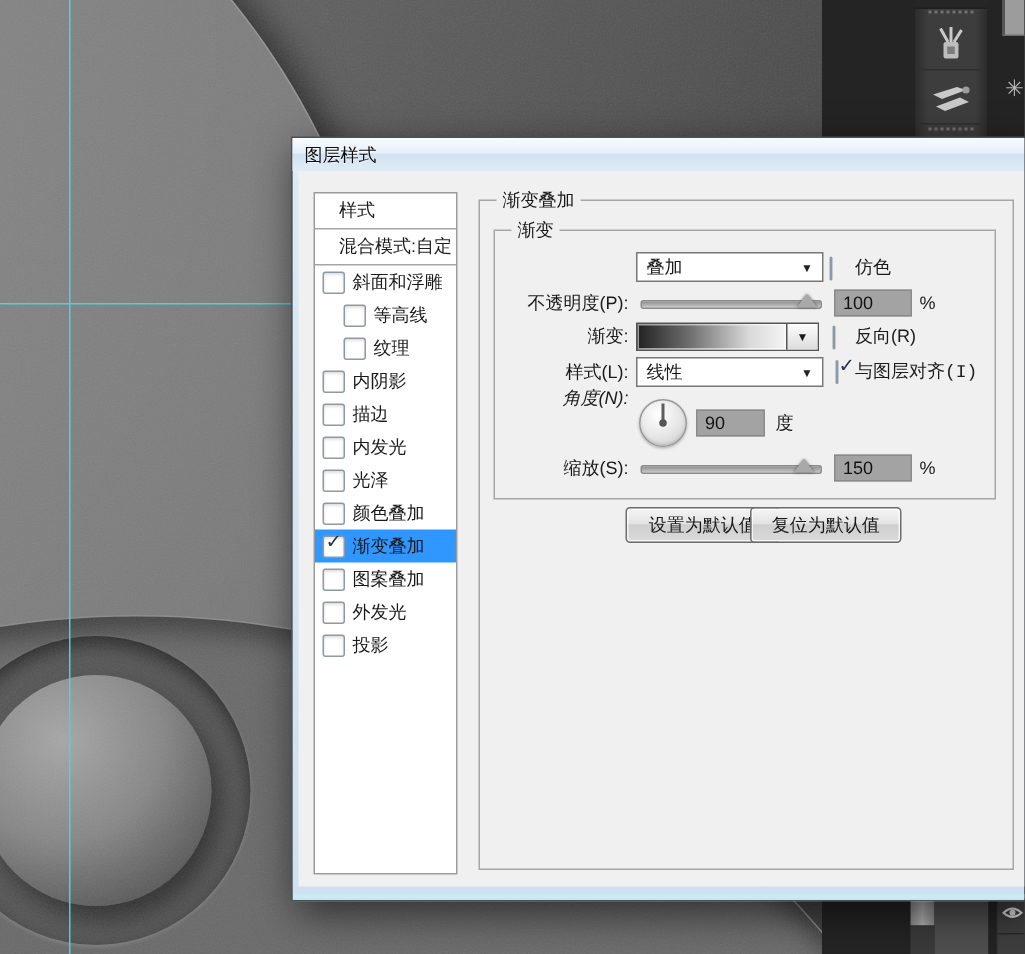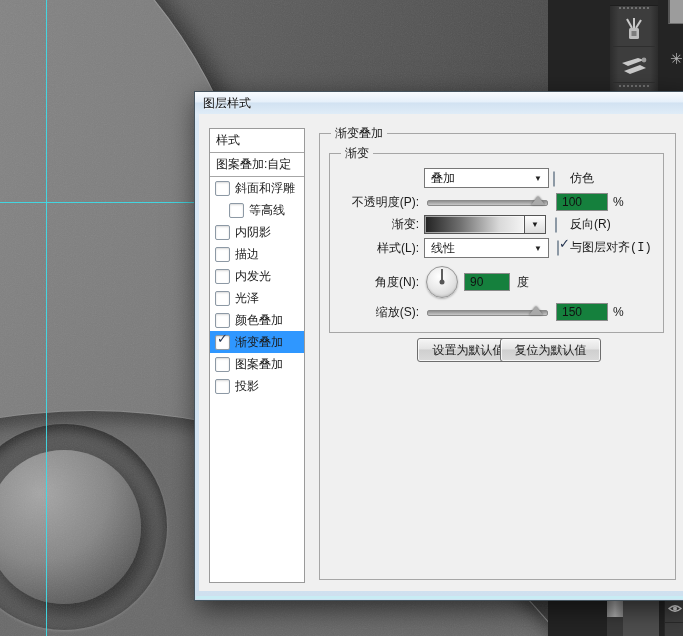--- a/index.html
+++ b/index.html
@@ -56,21 +56,21 @@
   .titlebar{left:0;top:0;width:100%;height:22px;
           background:linear-gradient(180deg,#f8fbfe,#e6f0fa 45%,#d2e2f2 50%,#dfecf7);
           display:flex;align-items:center;}
   .title-text{margin-left:8px;color:#0d0d0d;text-shadow:0 1px 1px rgba(255,255,255,.8);}
   .dlg-bottom{left:1px;bottom:1px;width:489px;height:3px;background:#c8ecf4;}
   .dlg-content{left:4px;top:22px;width:489px;height:477px;background:#f0f0f0;}
 
   
   .sidelist{left:10px;top:14px;width:94px;height:453px;background:#fff;
             border:1px solid #9a9a9a;box-shadow:inset 0 0 0 1px #fff;}
-  .sl-header{height:23px;border-bottom:1px solid #a6a6a6;display:flex;align-items:center;padding-left:6px;}
+  .sl-header{height:23px;border-bottom:1px solid #a6a6a6;display:flex;align-items:center;padding-left:16px;}
   .sl-item{height:22px;display:flex;align-items:center;gap:5px;padding-left:5px;}
   .sl-item.indent{padding-left:19px;}
   .sl-item.selected{background:#2f97ff;}
   .cb{width:13px;height:13px;background:#fff;border:1px solid #8d99a5;border-radius:2px;
       box-shadow:inset 0 1px 2px rgba(0,0,0,.15);position:relative;flex:0 0 auto;}
   .cb .tick{position:absolute;left:1px;top:-4px;font-size:13px;font-weight:bold;color:#22324f;line-height:13px;}
 
   
   .groupbox{border:1px solid #a6a6a6;}
   .outerbox{left:120px;top:19px;width:355px;height:445px;}
@@ -81,21 +81,21 @@
 
   
   .flabel{left:128px;width:92px;height:20px;display:flex;align-items:center;justify-content:flex-end;}
   .combo{background:#fff;border:1px solid #777;display:flex;align-items:center;
          padding:0 6px;width:111px;height:18px;}
   .combo .arrow{margin-left:auto;font-size:8px;color:#222;}
   .groove{width:119px;height:4px;background:linear-gradient(180deg,#8f8f8f,#c9c9c9);
           border:1px solid #8a8a8a;border-radius:2px;}
   .thumb{width:0;height:0;border-left:7px solid transparent;border-right:7px solid transparent;
          border-bottom:9px solid #a9a9a9;filter:drop-shadow(0 0 1px #555);}
-  .numbox{background:#15803d;border:1px solid #8a8a8a;font-size:12px;padding:0 0 0 5px;
+  .numbox{background:#a3a3a3;border:1px solid #8a8a8a;font-size:12px;padding:0 0 0 5px;
           font-family:"Liberation Sans","DejaVu Sans",sans-serif;color:#111;}
   .unit{height:14px;display:flex;align-items:center;}
   .gradframe{left:225px;top:101px;width:120px;height:17px;border:1px solid #555;display:flex;}
   .gradbar{flex:1;background:linear-gradient(90deg,#222,#6e6e6e 35%,#d9d9d9 75%,#f4f4f4);
            box-shadow:inset 0 0 0 1px rgba(255,255,255,.55);}
   .gradbtn{width:20px;border-left:1px solid #555;
            background:linear-gradient(180deg,#fdfdfd,#dcdcdc);
            display:flex;align-items:center;justify-content:center;font-size:8px;}
   .dial{left:227px;top:152px;width:30px;height:30px;border-radius:50%;
         background:radial-gradient(circle at 40% 32%,#fff,#e5e5e5 55%,#c9c9c9);
@@ -178,29 +178,33 @@
       <span class="title-text">图层样式</span>
     </div>
     <div class="abs dlg-content">
 
       
       <div class="abs sidelist">
         <div class="sl-header">
           <span>样式</span>
         </div>
         <div class="sl-header">
-          <span>图案叠加:自定</span>
+          <span>混合模式:自定</span>
         </div>
         <div class="sl-item">
           <span class="cb"></span>
           <span>斜面和浮雕</span>
         </div>
         <div class="sl-item indent">
           <span class="cb"></span>
           <span>等高线</span>
+        </div>
+        <div class="sl-item indent">
+          <span class="cb"></span>
+          <span>纹理</span>
         </div>
         <div class="sl-item">
           <span class="cb"></span>
           <span>内阴影</span>
         </div>
         <div class="sl-item">
           <span class="cb"></span>
           <span>描边</span>
         </div>
         <div class="sl-item">
@@ -220,20 +224,24 @@
               <span class="tick">✓</span>
             </span>
           <span>渐变叠加</span>
         </div>
         <div class="sl-item">
           <span class="cb"></span>
           <span>图案叠加</span>
         </div>
         <div class="sl-item">
           <span class="cb"></span>
+          <span>外发光</span>
+        </div>
+        <div class="sl-item">
+          <span class="cb"></span>
           <span>投影</span>
         </div>
       </div>
 
       
       <div class="abs groupbox outerbox"></div>
       <span class="abs grouplabel lbl-outer">渐变叠加</span>
       <div class="abs groupbox innerbox"></div>
       <span class="abs grouplabel lbl-inner">渐变</span>
 
@@ -266,21 +274,21 @@
       
       <div class="abs flabel" style="top:124px;">样式(L):</div>
       <div class="abs combo" style="left:225px;top:124px;">
         <span>线性</span>
         <span class="arrow">▼</span>
       </div>
       <span class="cb abs" style="left:354px;top:127px;"><span class="tick">✓</span></span>
       <div class="abs unit" style="left:371px;top:126px;font-family:Liberation Mono, monospace;">与图层对齐(I)</div>
 
       
-      <div class="abs flabel" style="top:158px;">角度(N):</div>
+      <div class="abs flabel" style="top:141px;font-style:italic;">角度(N):</div>
       <div class="abs dial">
         <div class="needle"></div>
         <div class="hub"></div>
       </div>
       <input class="abs numbox" style="left: 265px; top: 159px; width: 39px; height: 16px;" value="90">
       <div class="abs unit" style="left:318px;top:161px;">度</div>
 
       
       <div class="abs flabel" style="top:188px;">缩放(S):</div>
       <div class="abs groove" style="left:228px;top:196px;"></div>

